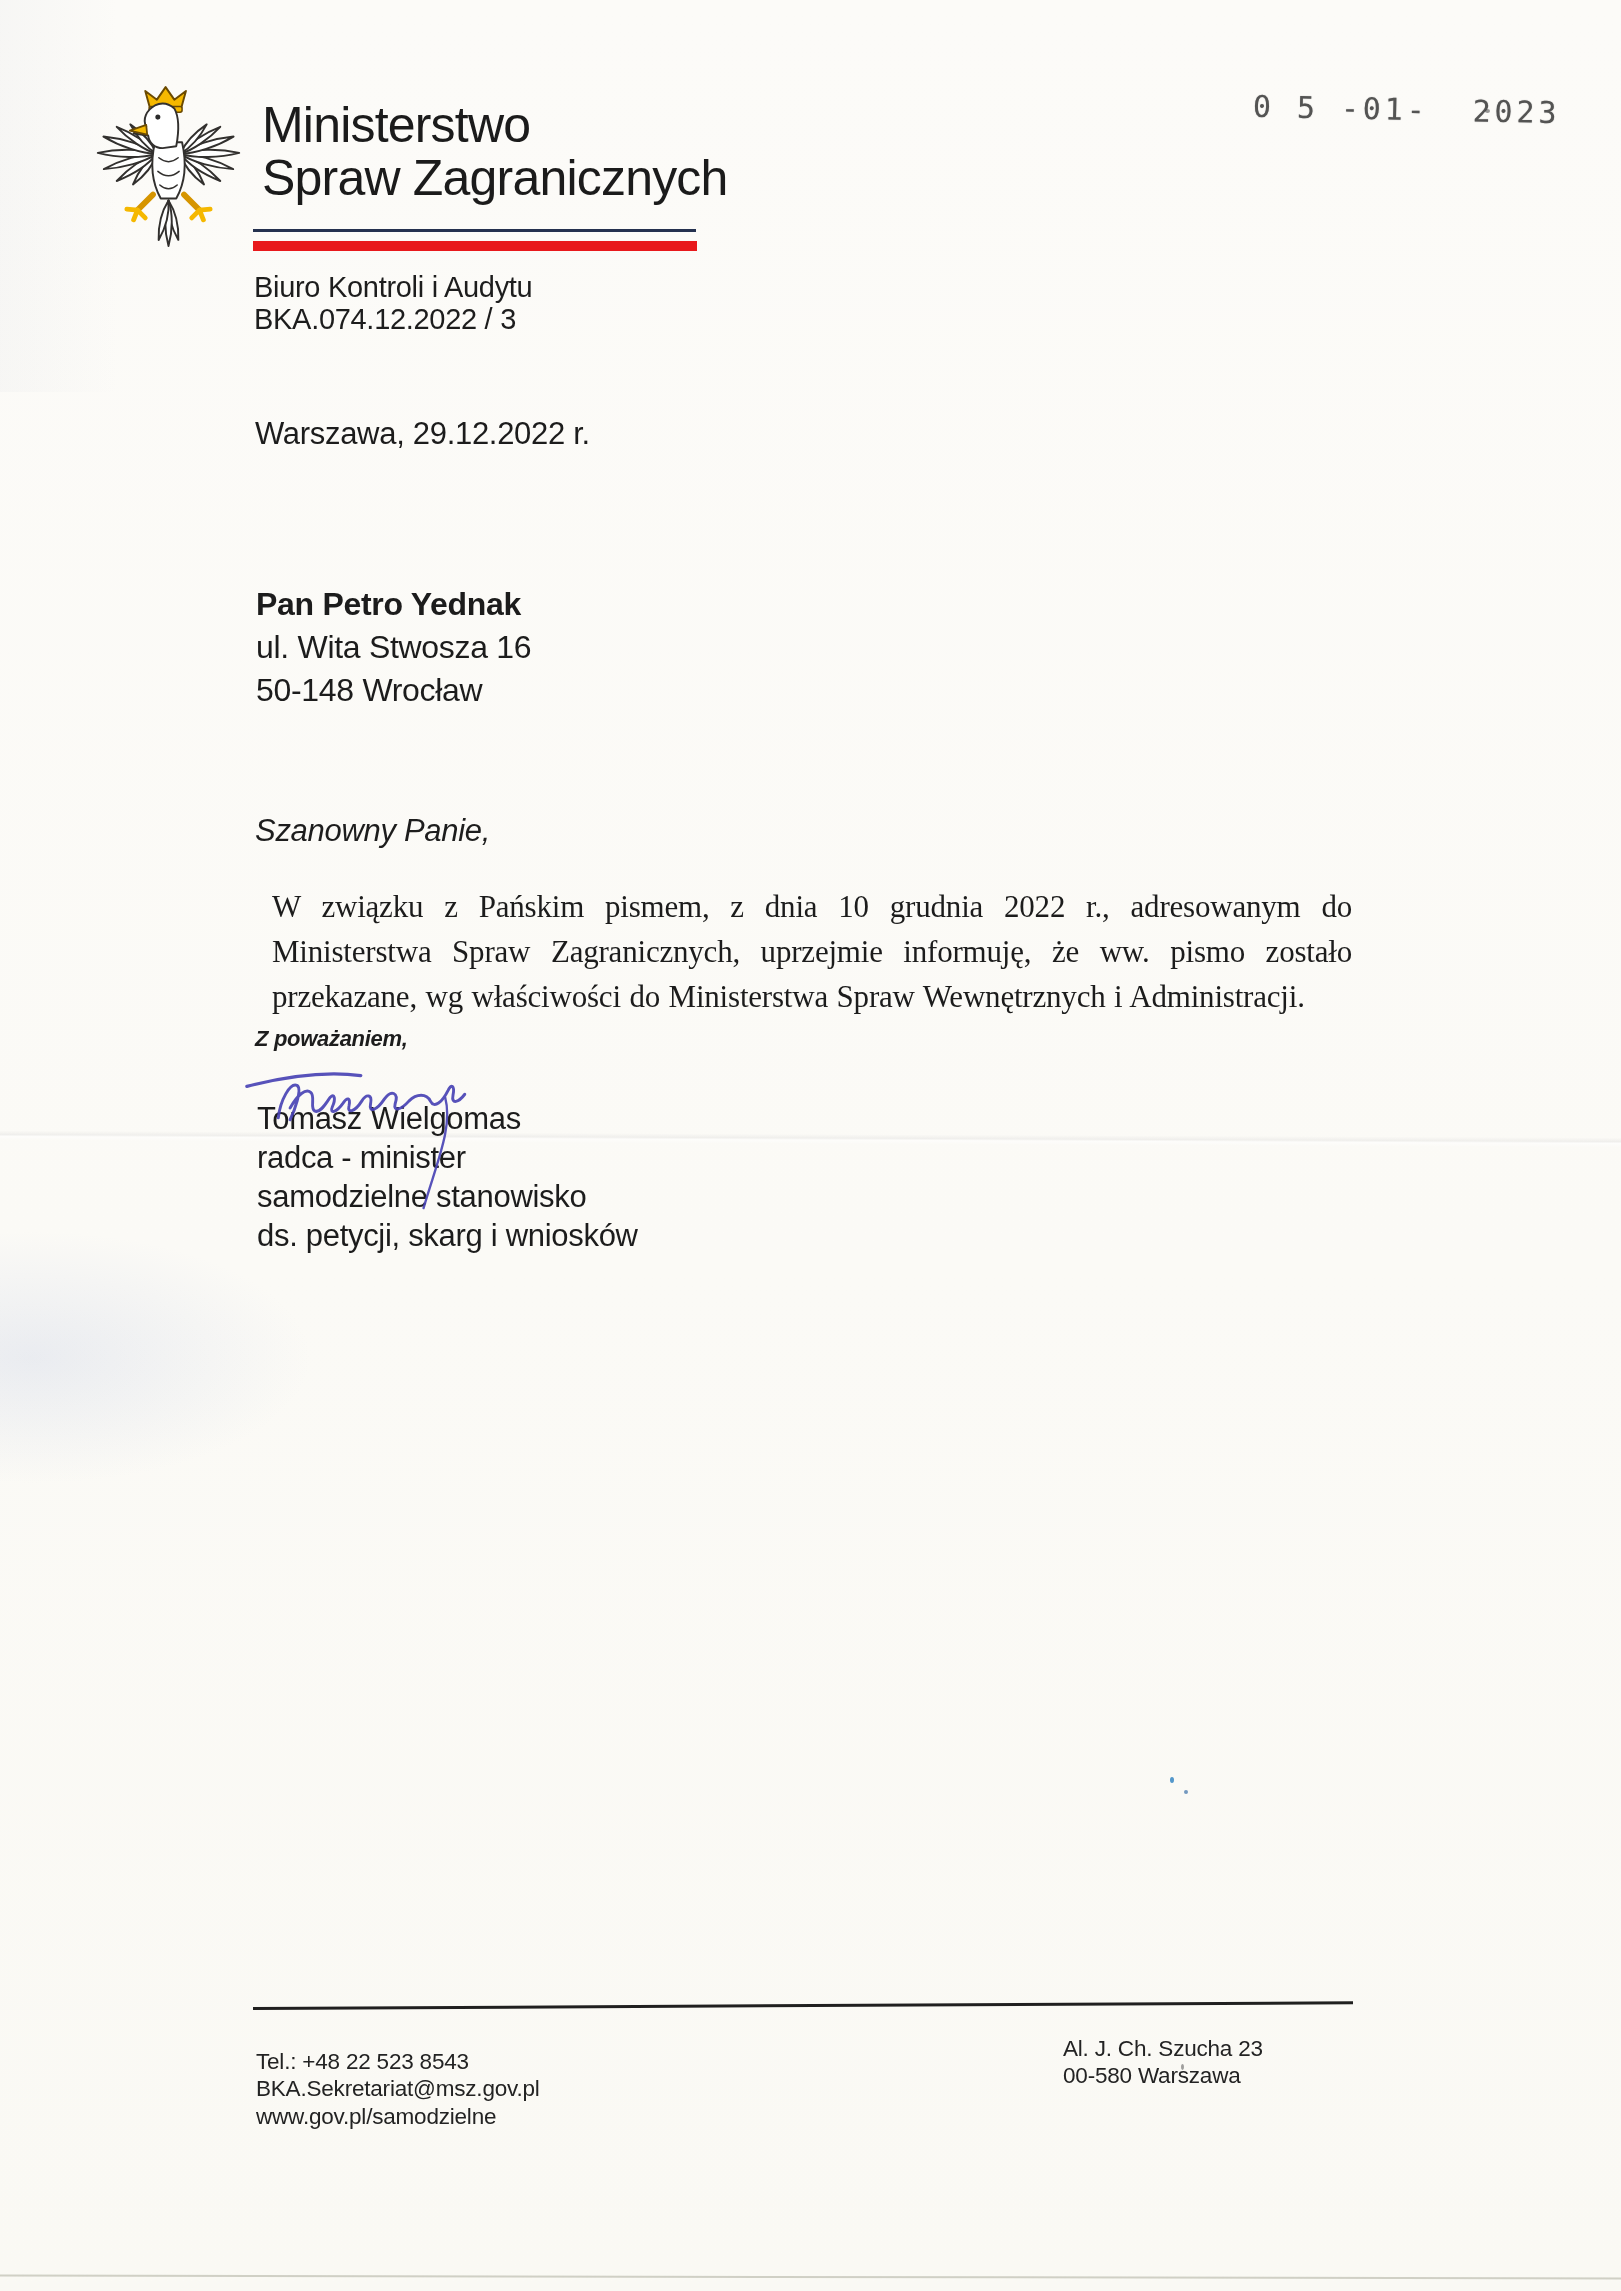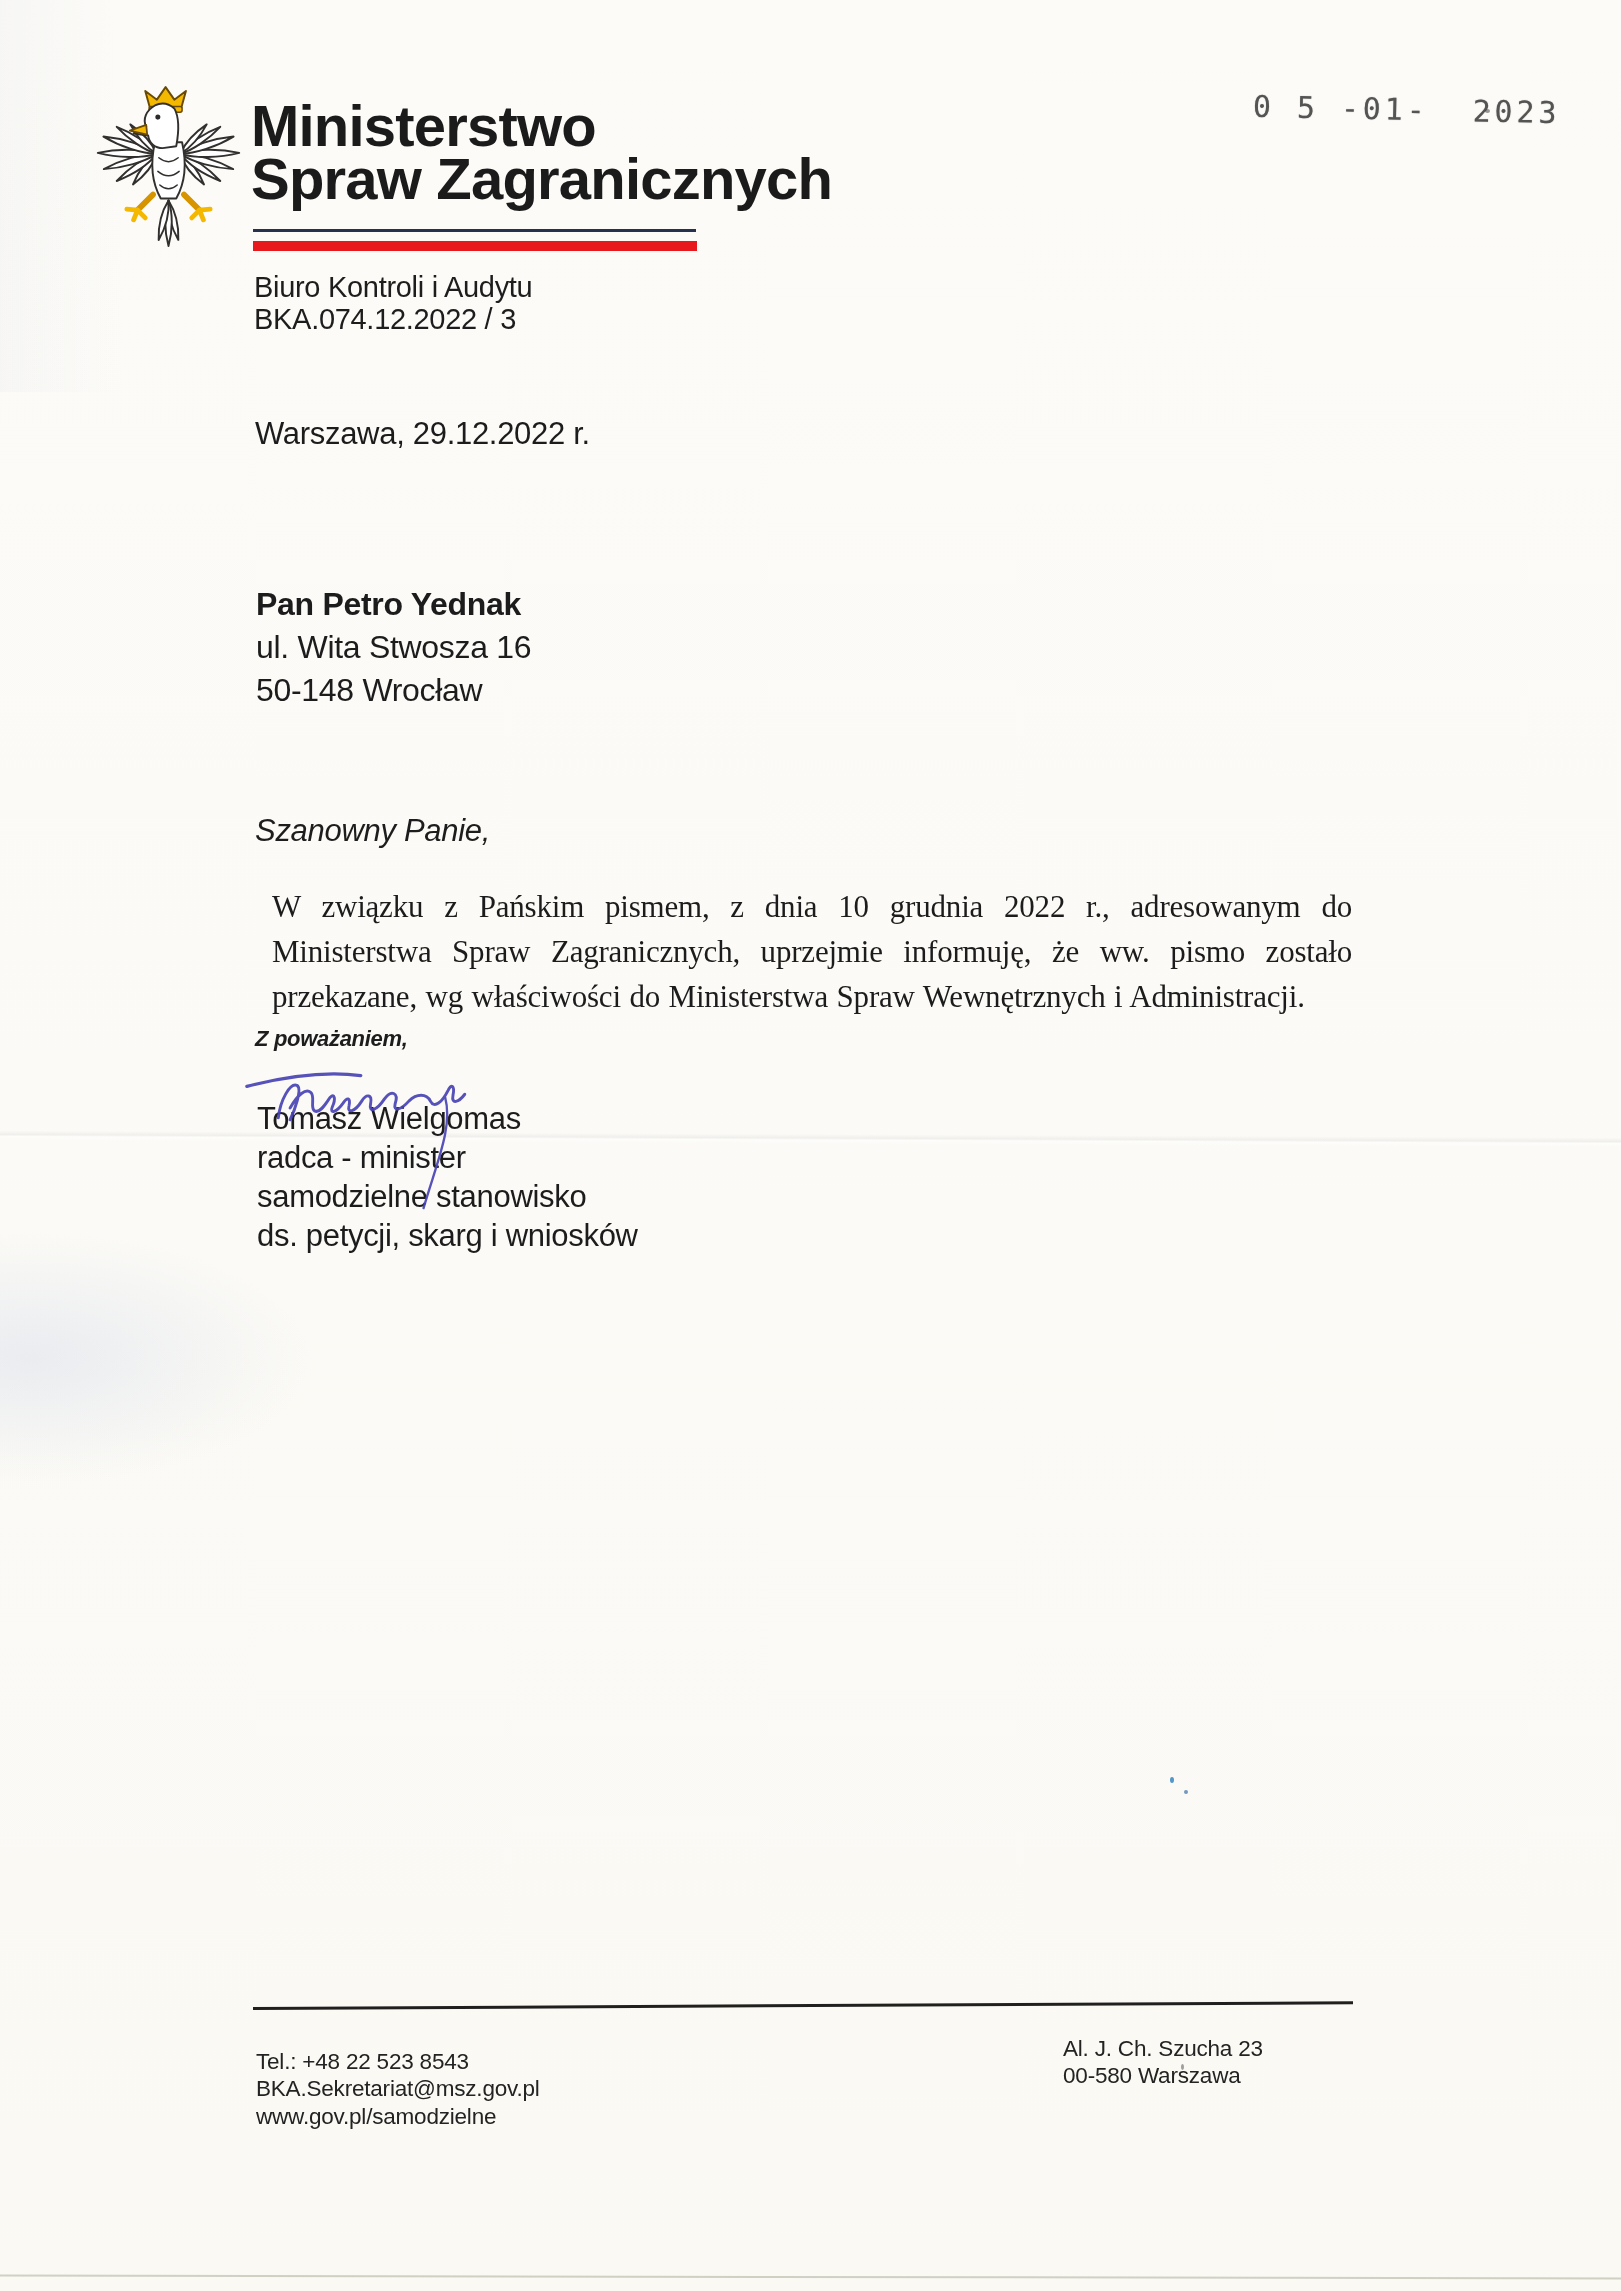--- a/index.html
+++ b/index.html
@@ -27,21 +27,21 @@
     left:0;top:2276px;width:1621px;height:2px;background:#c2c1b6;opacity:0.75;
     transform:rotate(0.1deg);
   }
   .speck{position:absolute;border-radius:50%;}
 
   .abs{position:absolute;}
 
   
   .eagle{left:91px;top:81px;width:155px;height:172px;}
   .ministry-title{
-    left:251px;top:99px;font-size:58px;line-height:53px;font-weight:700;
+    left:262px;top:99px;font-size:50px;line-height:53px;font-weight:400;
     color:#1b1b1b;letter-spacing:-0.8px;
   }
   .rule-navy{left:253px;top:229px;width:443px;height:2.9px;background:#25314f;}
   .rule-red{left:253px;top:241px;width:444px;height:9.8px;background:#e8191c;}
   .office-block{left:254px;top:271px;font-size:29px;line-height:32px;color:#1d1d1d;letter-spacing:-0.3px;}
 
   .stamp{
     left:1253px;top:92px;font-family:"DejaVu Sans Mono","Liberation Mono",monospace;
     font-size:30px;color:#3d3d3d;letter-spacing:3.9px;white-space:pre;
     transform:rotate(1.2deg);opacity:0.88;text-shadow:0 0 1px rgba(70,70,70,0.55);

